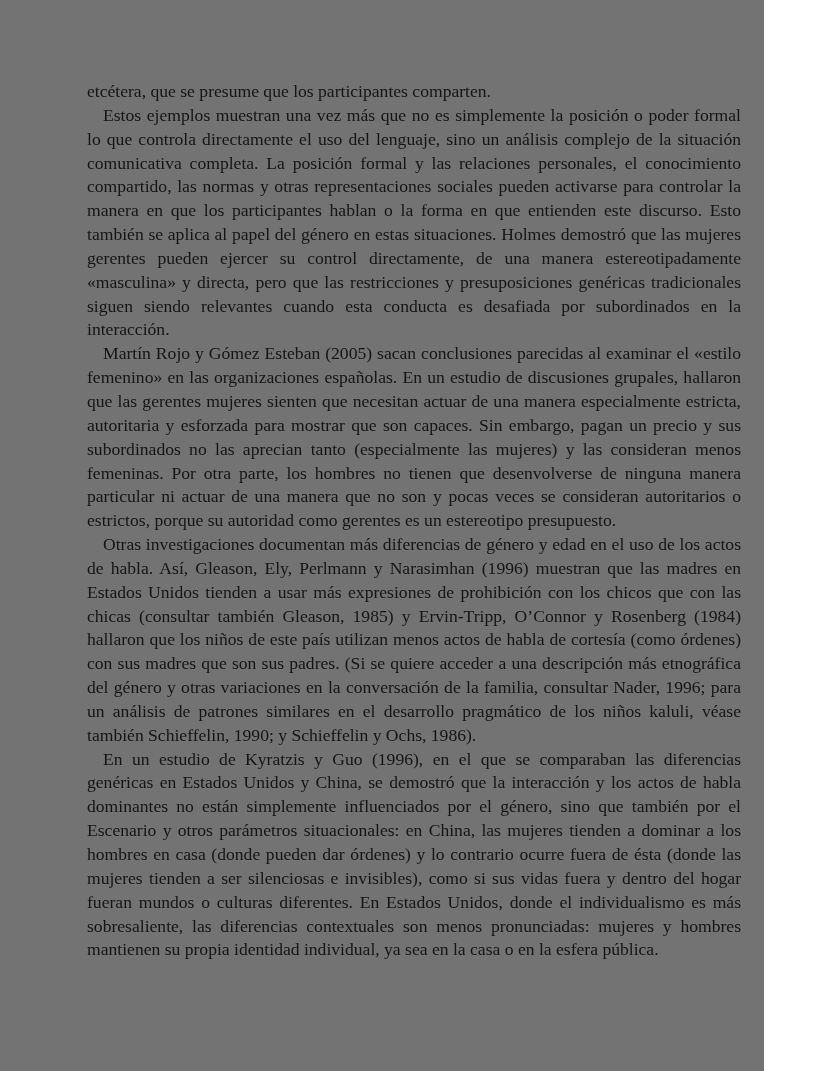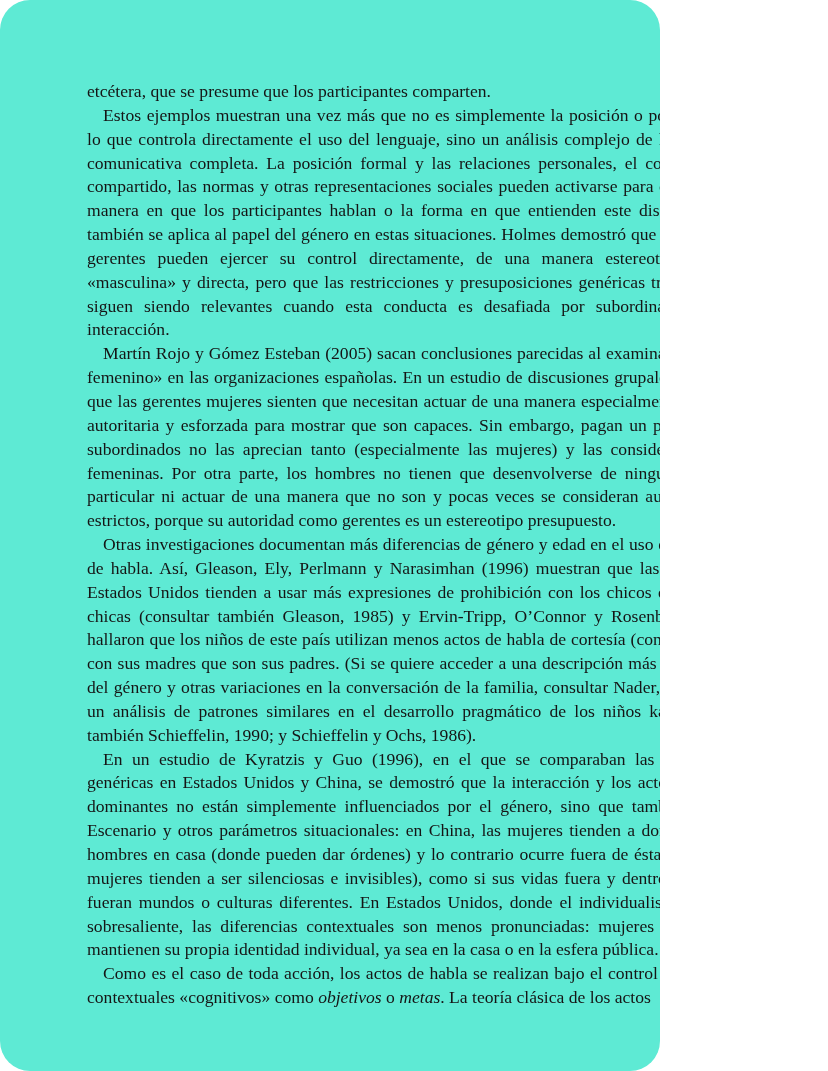--- a/index.html
+++ b/index.html
@@ -3,27 +3,26 @@
 <meta charset="utf-8">
 <title>Scanned book page 219</title>
 <style>
   html, body {
     margin: 0;
     padding: 0;
     background: #ffffff;
   }
   .page {
     position: relative;
-    width: 660px;
+    width: 764px;
     height: 1071px;
-    background: #5eead4;
+    background: #737373;
     overflow: hidden;
     font-family: "Liberation Serif", "DejaVu Serif", serif;
     color: #141414;
-    border-radius: 30px;
     -webkit-font-smoothing: antialiased;
   }
   .text-block {
     position: absolute;
     left: 87px;
     top: 80px;
     width: 654px;
     font-size: 17.6px;
     line-height: 23.85px;
     text-align: justify;
@@ -69,21 +68,18 @@
     <p class="para no-indent last-line-left">etcétera, que se presume que los participantes comparten.</p>
 
     <p class="para last-line-left">Estos ejemplos muestran una vez más que no es simplemente la posición o poder formal lo que controla directamente el uso del lenguaje, sino un análisis complejo de la situación comunicativa completa. La posición formal y las relaciones personales, el conocimiento compartido, las normas y otras representaciones sociales pueden activarse para controlar la manera en que los participantes hablan o la forma en que entienden este discurso. Esto también se aplica al papel del género en estas situaciones. Holmes demostró que las mujeres gerentes pueden ejercer su control directamente, de una manera estereotipadamente «masculina» y directa, pero que las restricciones y presuposiciones genéricas tradicionales siguen siendo relevantes cuando esta conducta es desafiada por subordinados en la interacción.</p>
 
     <p class="para last-line-left">Martín Rojo y Gómez Esteban (2005) sacan conclusiones parecidas al examinar el «estilo femenino» en las organizaciones españolas. En un estudio de discusiones grupales, hallaron que las gerentes mujeres sienten que necesitan actuar de una manera especialmente estricta, autoritaria y esforzada para mostrar que son capaces. Sin embargo, pagan un precio y sus subordinados no las aprecian tanto (especialmente las mujeres) y las consideran menos femeninas. Por otra parte, los hombres no tienen que desenvolverse de ninguna manera particular ni actuar de una manera que no son y pocas veces se consideran autoritarios o estrictos, porque su autoridad como gerentes es un estereotipo presupuesto.</p>
 
     <p class="para last-line-left">Otras investigaciones documentan más diferencias de género y edad en el uso de los actos de habla. Así, Gleason, Ely, Perlmann y Narasimhan (1996) muestran que las madres en Estados Unidos tienden a usar más expresiones de prohibición con los chicos que con las chicas (consultar también Gleason, 1985) y Ervin-Tripp, O’Connor y Rosenberg (1984) hallaron que los niños de este país utilizan menos actos de habla de cortesía (como órdenes) con sus madres que son sus padres. (Si se quiere acceder a una descripción más etnográfica del género y otras variaciones en la conversación de la familia, consultar Nader, 1996; para un análisis de patrones similares en el desarrollo pragmático de los niños kaluli, véase también Schieffelin, 1990; y Schieffelin y Ochs, 1986).</p>
 
     <p class="para last-line-left">En un estudio de Kyratzis y Guo (1996), en el que se comparaban las diferencias genéricas en Estados Unidos y China, se demostró que la interacción y los actos de habla dominantes no están simplemente influenciados por el género, sino que también por el Escenario y otros parámetros situacionales: en China, las mujeres tienden a dominar a los hombres en casa (donde pueden dar órdenes) y lo contrario ocurre fuera de ésta (donde las mujeres tienden a ser silenciosas e invisibles), como si sus vidas fuera y dentro del hogar fueran mundos o culturas diferentes. En Estados Unidos, donde el individualismo es más sobresaliente, las diferencias contextuales son menos pronunciadas: mujeres y hombres mantienen su propia identidad individual, ya sea en la casa o en la esfera pública.</p>
 
-    <p class="para last-line-left">
-      <span>Como es el caso de toda acción, los actos de habla se realizan bajo el control de factores contextuales «cognitivos» como </span><span class="it">objetivos</span><span> o </span><span class="it">metas</span><span>. La teoría clásica de los actos</span>
-    </p>
 
   </div>
 
   <div class="page-number">219</div>
 
 </div>
 
 </body></html>

